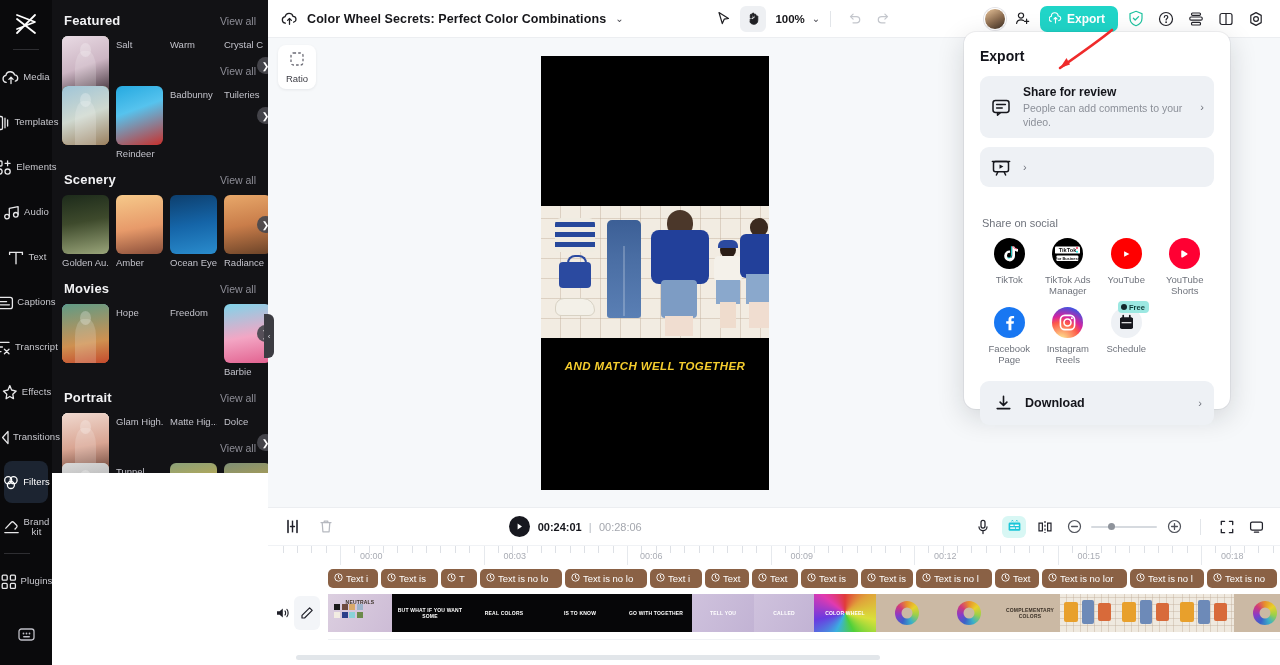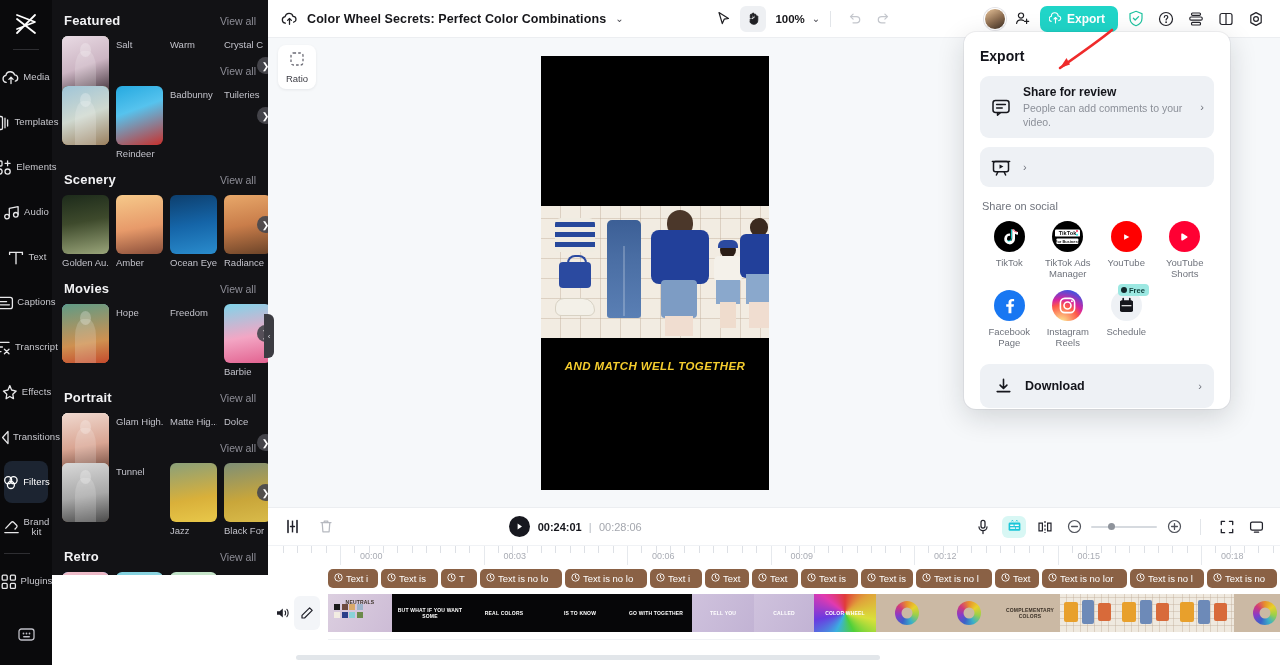--- a/index.html
+++ b/index.html
@@ -28,21 +28,21 @@
   }
   .rail-item.active { background:#1c2431; }
   .rail-ico { width:20px; height:18px; display:flex; align-items:center; justify-content:center; color:#e8e8ea;}
   .rail-lbl { font-size:9.5px; color:#c9c9cf; line-height:10.5px; text-align:center; letter-spacing:.1px;}
   .rail-item.active .rail-lbl { color:#fff; }
   .rail-bottom { margin-top:auto; margin-bottom:10px; }
   .rail-bottom .rail-ico { color:#bfbfc6;}
 
   
   .panel {
-    position:absolute; left:52px; top:0; width:216px; height:575px;
+    position:absolute; left:52px; top:0; width:216px; height:473px;
     background:#121215; overflow:hidden; z-index:15;
   }
   .panel-inner { padding:0 0 0 10px; }
   .sec-head {
     display:flex; align-items:center; justify-content:space-between;
     padding:13px 12px 8px 2px;
   }
   .sec-title { font-size:13px; font-weight:bold; color:#f2f2f4; letter-spacing:.2px;}
   .sec-viewall { font-size:10.5px; color:#8d8d96; cursor:pointer;}
   .grid { display:flex; gap:7px; position:relative; padding-right:0; }
@@ -211,21 +211,21 @@
   .ep-title{ font-size:14px;font-weight:bold;color:#12131a;margin-bottom:12px;}
   .ep-row{
     display:flex;align-items:center;gap:11px;background:#eef1f5;border-radius:9px;
     padding:9px 10px;margin-bottom:9px;cursor:pointer;
   }
   .ep-ico{ width:22px;height:22px;display:flex;align-items:center;justify-content:center;color:#16171d;flex:0 0 22px;}
   .ep-txt{flex:1;min-width:0;}
   .ep-h{ font-size:12px;font-weight:bold;color:#14151b;line-height:15px;}
   .ep-s{ font-size:10.5px;color:#8c9099;line-height:14px;margin-top:1px;}
   .ep-arrow{ color:#6e727b;font-size:11px;}
-  .ep-sec{ font-size:11px;color:#6f737c;margin:13px 0 9px 2px;}
+  .ep-sec{ font-size:11px;color:#6f737c;margin:30px 0 9px 2px;}
   .soc-grid{ display:grid;grid-template-columns:repeat(4,1fr);row-gap:11px;}
   .soc{ display:flex;flex-direction:column;align-items:center;gap:5px;cursor:pointer;position:relative;}
   .soc-c{ width:31px;height:31px;border-radius:50%;display:flex;align-items:center;justify-content:center;}
   .soc-l{ font-size:9.5px;color:#6f737c;text-align:center;line-height:11px;}
   .badge-free{
     position:absolute; top:-6px; left:21px; background:#9ce8e2;color:#0d3b38;
     font-size:7.5px; font-weight:bold; border-radius:4px; padding:1.5px 4px 1.5px 3px;
     display:flex;align-items:center;gap:2px; white-space:nowrap;
   }
   .badge-dot{width:6px;height:6px;border-radius:50%;background:#12282b;display:inline-block;}
@@ -965,21 +965,21 @@
         <div class="rtick" style="left: 229.85px;"></div>
         <div class="rtick" style="left: 244.2px;"></div>
         <div class="rtick" style="left: 258.55px;"></div>
         <div class="rtick" style="left: 272.9px;"></div>
         <div class="rtick" style="left: 287.25px;"></div>
         <div class="rtick" style="left: 301.6px;"></div>
         <div class="rtick" style="left: 315.95px;"></div>
         <div class="rtick" style="left: 330.3px;"></div>
         <div class="rtick" style="left: 344.65px;"></div>
         <div class="rtick maj" style="left: 359px;"></div>
-        <div class="rlab" style="left: 364px;">00:06</div>
+        <div class="rlab" style="left: 352px;">00:06</div>
         <div class="rtick" style="left: 373.35px;"></div>
         <div class="rtick" style="left: 387.7px;"></div>
         <div class="rtick" style="left: 402.05px;"></div>
         <div class="rtick" style="left: 416.4px;"></div>
         <div class="rtick" style="left: 430.75px;"></div>
         <div class="rtick" style="left: 445.1px;"></div>
         <div class="rtick" style="left: 459.45px;"></div>
         <div class="rtick" style="left: 473.8px;"></div>
         <div class="rtick" style="left: 488.15px;"></div>
         <div class="rtick maj" style="left: 502.5px;"></div>

